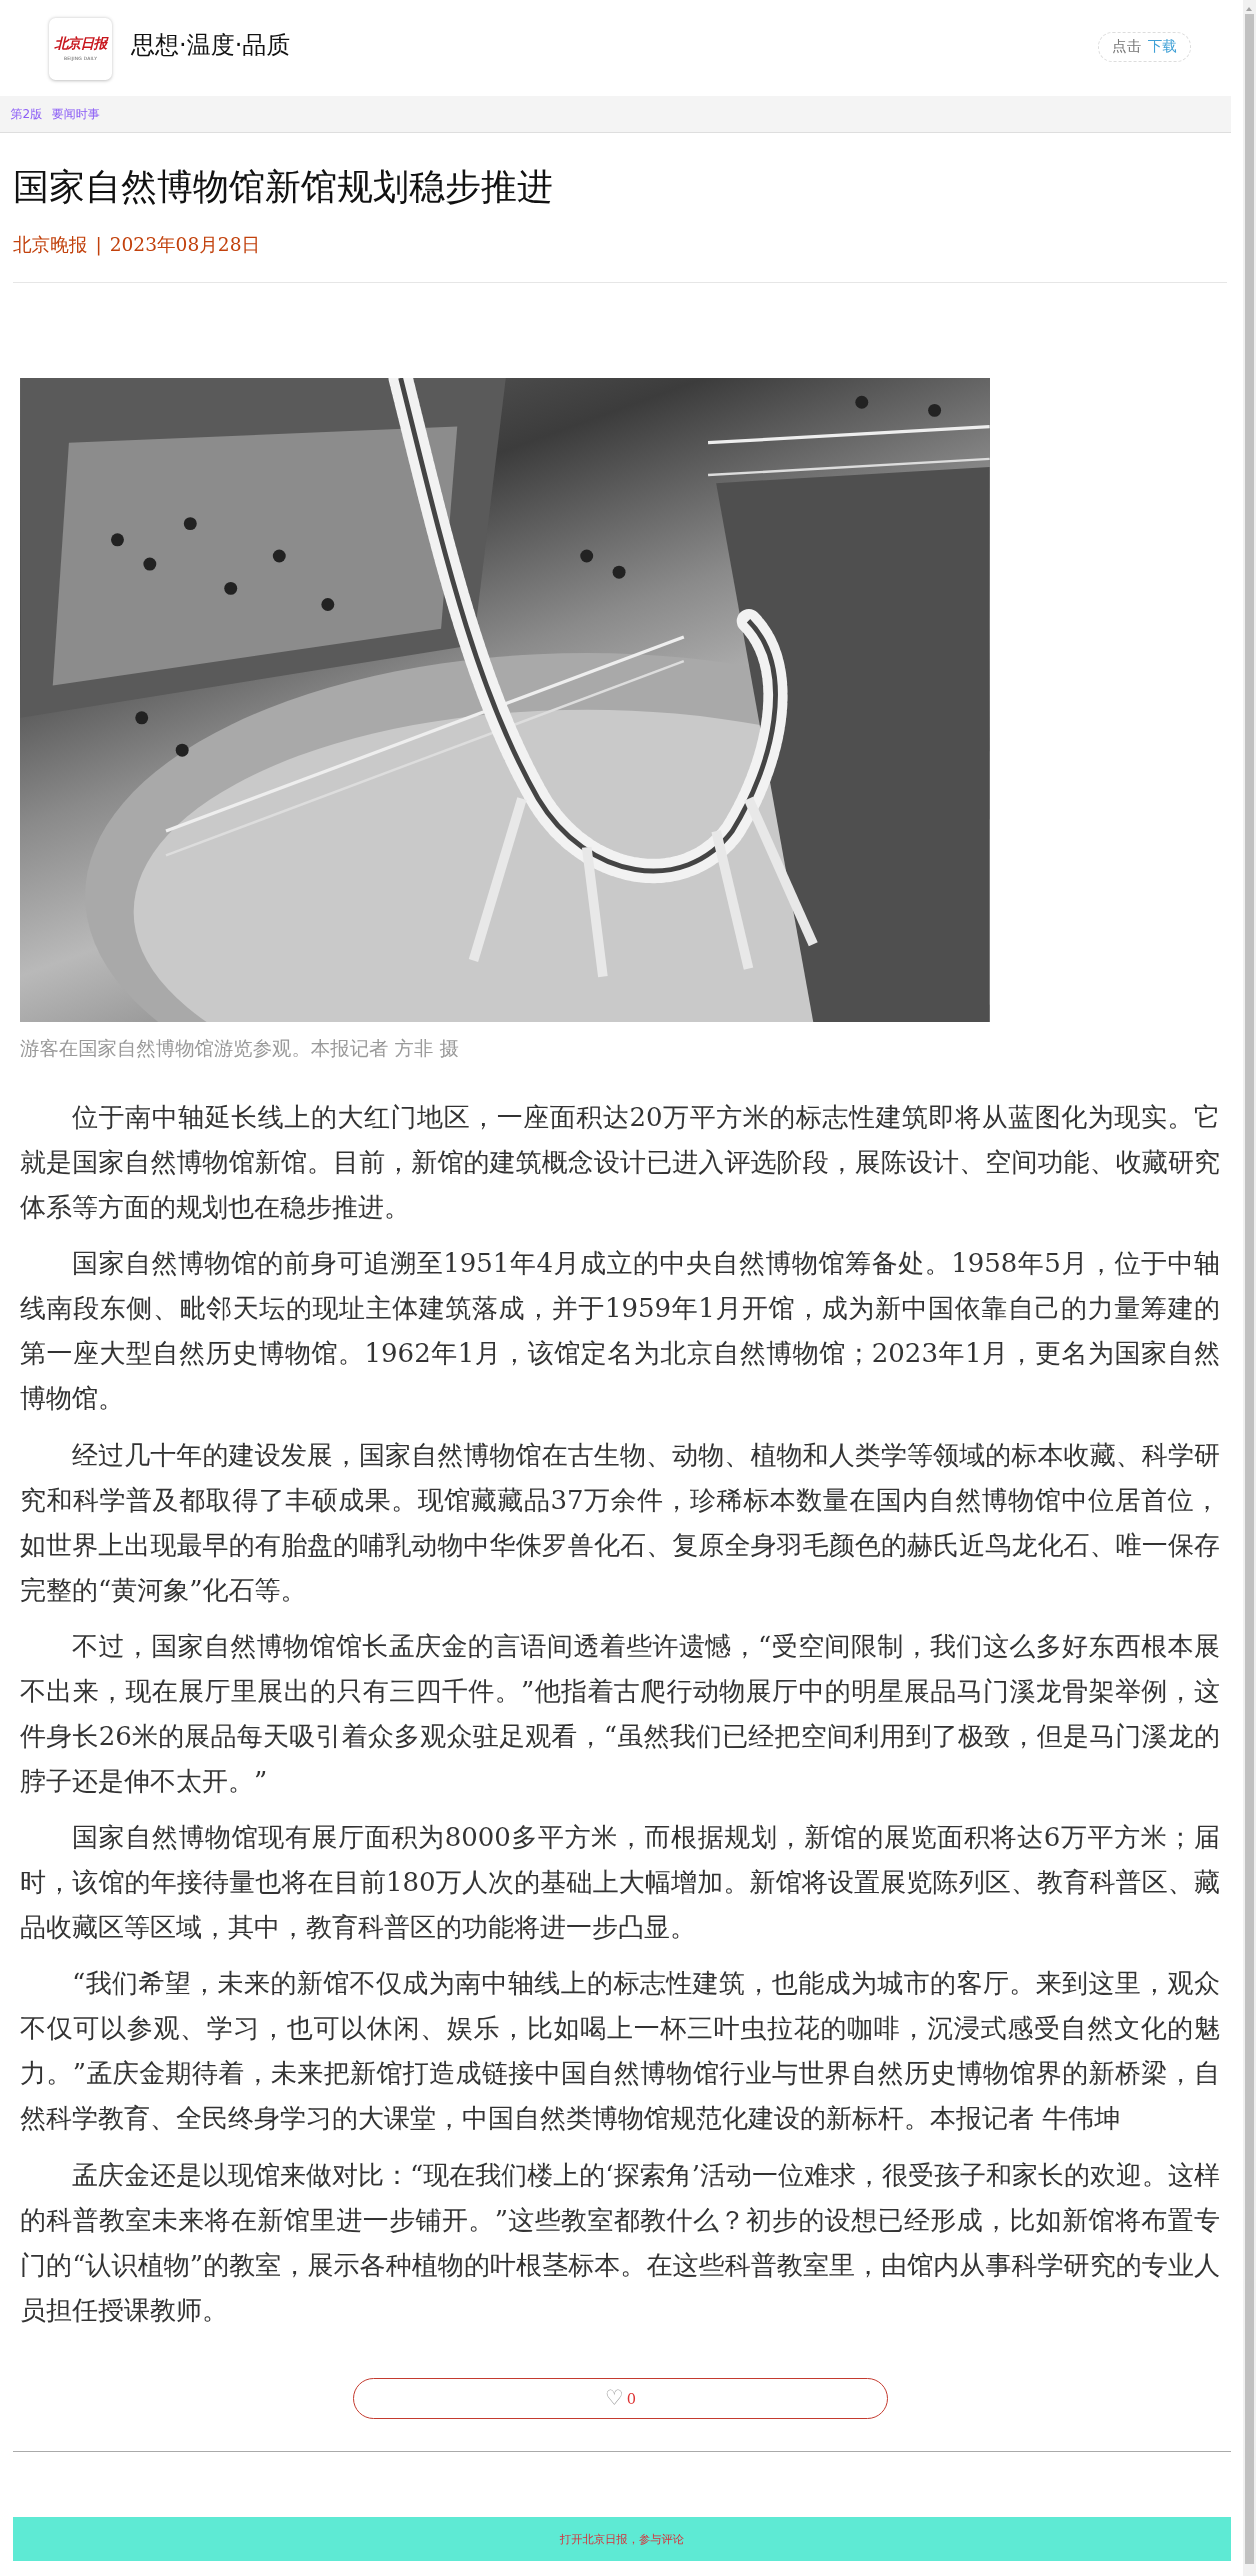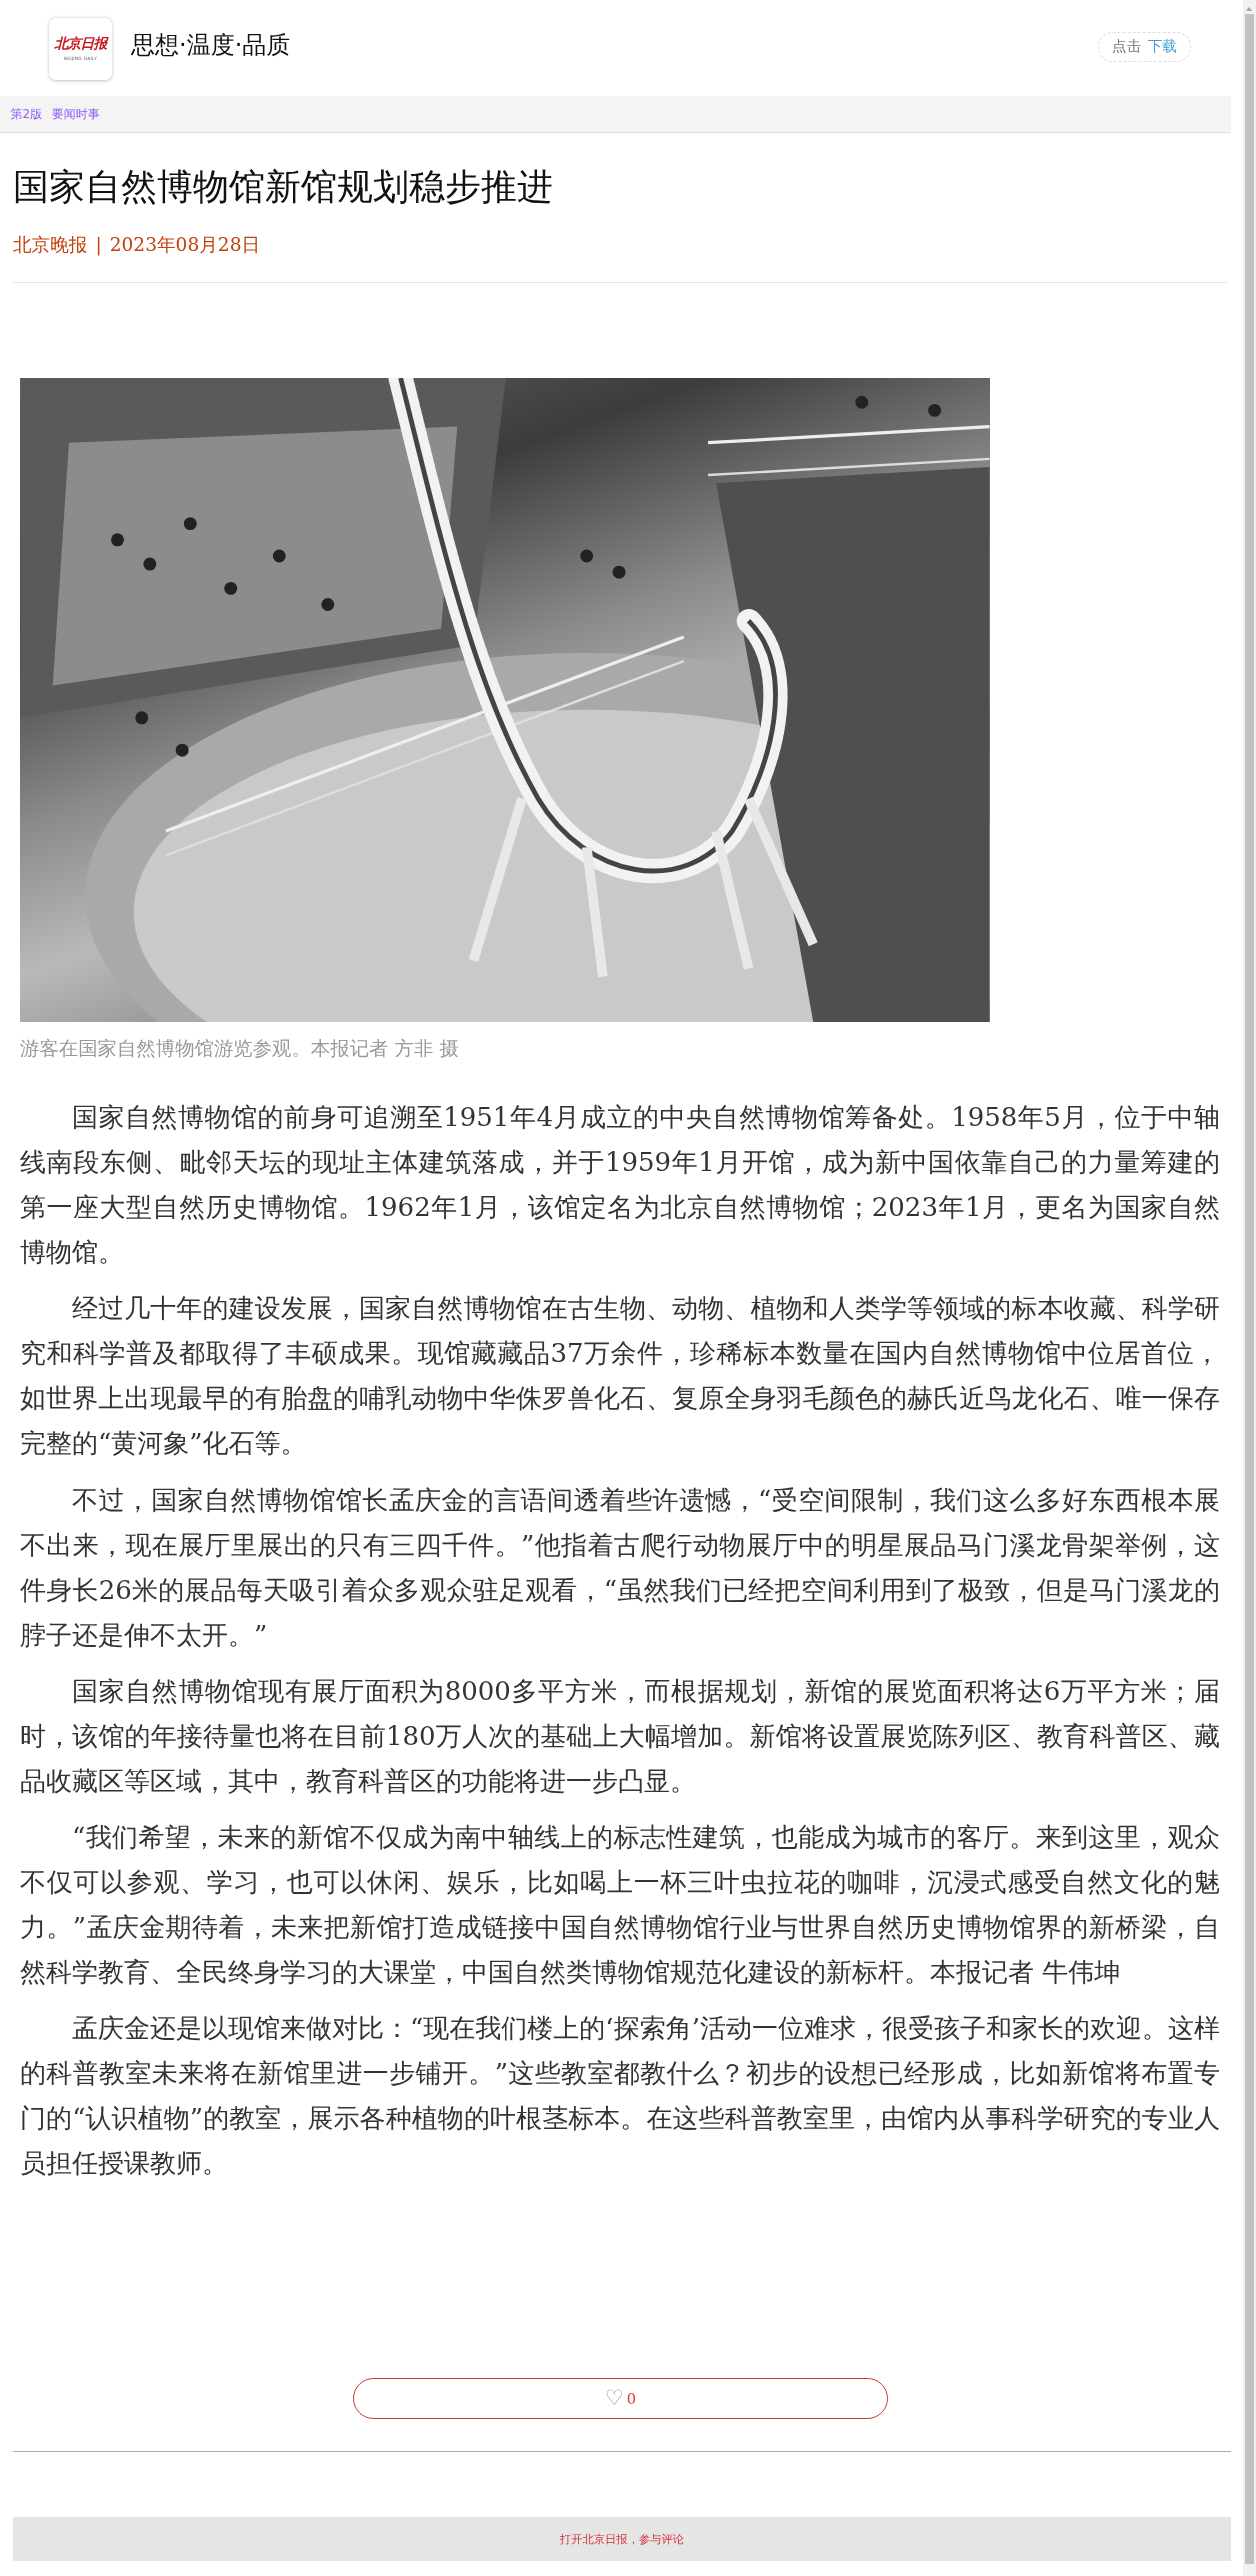--- a/index.html
+++ b/index.html
@@ -108,21 +108,21 @@
     cursor: pointer; background: #fff;
   }
   .like-btn .heart { color: #9a9a9a; font-size: 21px; margin-right: 3.2px; line-height: 1; }
   .like-btn .count { color: #d33; font-size: 14.6px; font-family: "DejaVu Serif", serif; }
   .foot-divider {
     position: absolute; left: 13px; top: 2451px; width: 1218px; height: 0;
     border-top: 1.6px solid #aaa;
   }
   .comment-bar {
     position: absolute; left: 13px; top: 2517px; width: 1218px; height: 44px;
-    background: #e5e5e5;
+    background: #5eead4;
     display: flex; align-items: center; justify-content: center;
     font-size: 11.3px; color: #d8303a; cursor: pointer;
   }
 
   
   .scrollbar {
     position: absolute; left: 1243px; top: 0; width: 13.8px; height: 2576px;
     background: #f1f1f1;
   }
   .scrollbar .arrow-up {
@@ -202,20 +202,21 @@
         <circle cx="700" cy="220" r="8"></circle>
       <circle cx="740" cy="240" r="8"></circle>
         <circle cx="1040" cy="30" r="8"></circle>
         <circle cx="1130" cy="40" r="8"></circle>
     </g>
   </svg>
 </div>
 <div class="caption">游客在国家自然博物馆游览参观。本报记者  方非  摄</div>
 
 <div class="body">
+  <p>位于南中轴延长线上的大红门地区，一座面积达20万平方米的标志性建筑即将从蓝图化为现实。它就是国家自然博物馆新馆。目前，新馆的建筑概念设计已进入评选阶段，展陈设计、空间功能、收藏研究体系等方面的规划也在稳步推进。</p>
   <p>国家自然博物馆的前身可追溯至1951年4月成立的中央自然博物馆筹备处。1958年5月，位于中轴线南段东侧、毗邻天坛的现址主体建筑落成，并于1959年1月开馆，成为新中国依靠自己的力量筹建的第一座大型自然历史博物馆。1962年1月，该馆定名为北京自然博物馆；2023年1月，更名为国家自然博物馆。</p>
   <p>经过几十年的建设发展，国家自然博物馆在古生物、动物、植物和人类学等领域的标本收藏、科学研究和科学普及都取得了丰硕成果。现馆藏藏品37万余件，珍稀标本数量在国内自然博物馆中位居首位，如世界上出现最早的有胎盘的哺乳动物中华侏罗兽化石、复原全身羽毛颜色的赫氏近鸟龙化石、唯一保存完整的“黄河象”化石等。</p>
   <p>不过，国家自然博物馆馆长孟庆金的言语间透着些许遗憾，“受空间限制，我们这么多好东西根本展不出来，现在展厅里展出的只有三四千件。”他指着古爬行动物展厅中的明星展品马门溪龙骨架举例，这件身长26米的展品每天吸引着众多观众驻足观看，“虽然我们已经把空间利用到了极致，但是马门溪龙的脖子还是伸不太开。”</p>
   <p>国家自然博物馆现有展厅面积为8000多平方米，而根据规划，新馆的展览面积将达6万平方米；届时，该馆的年接待量也将在目前180万人次的基础上大幅增加。新馆将设置展览陈列区、教育科普区、藏品收藏区等区域，其中，教育科普区的功能将进一步凸显。</p>
   <p>“我们希望，未来的新馆不仅成为南中轴线上的标志性建筑，也能成为城市的客厅。来到这里，观众不仅可以参观、学习，也可以休闲、娱乐，比如喝上一杯三叶虫拉花的咖啡，沉浸式感受自然文化的魅力。”孟庆金期待着，未来把新馆打造成链接中国自然博物馆行业与世界自然历史博物馆界的新桥梁，自然科学教育、全民终身学习的大课堂，中国自然类博物馆规范化建设的新标杆。本报记者  牛伟坤</p>
   <p>孟庆金还是以现馆来做对比：“现在我们楼上的‘探索角’活动一位难求，很受孩子和家长的欢迎。这样的科普教室未来将在新馆里进一步铺开。”这些教室都教什么？初步的设想已经形成，比如新馆将布置专门的“认识植物”的教室，展示各种植物的叶根茎标本。在这些科普教室里，由馆内从事科学研究的专业人员担任授课教师。</p>
 </div>
 
 <div class="like-btn">
   <span class="heart">♡</span>

